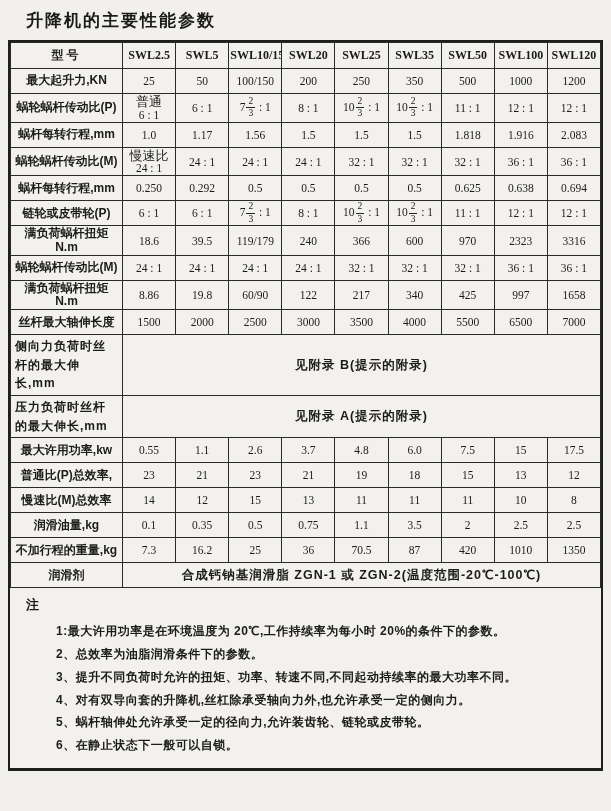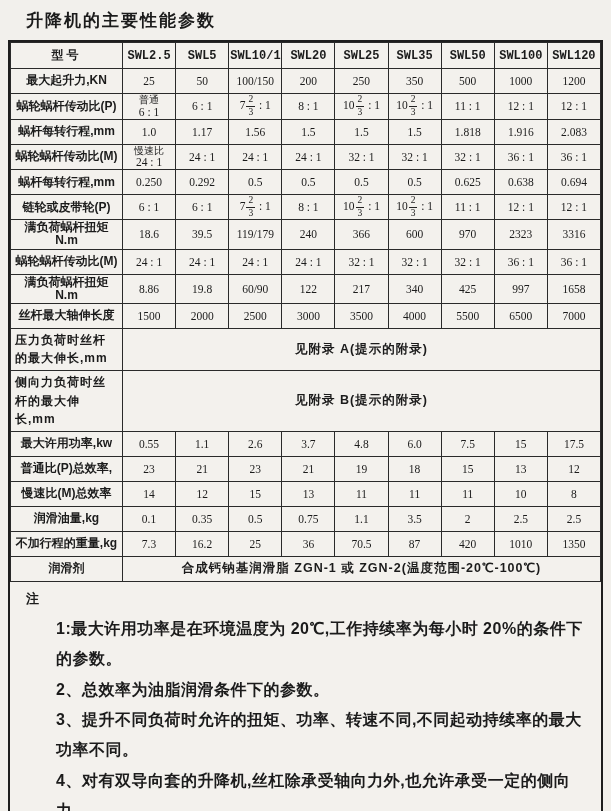--- a/index.html
+++ b/index.html
@@ -22,46 +22,46 @@
     background:#f3f1ed;
   }
   table{width:100%;border-collapse:collapse;table-layout:fixed;}
   th,td{
     border:1px solid #2a2a2a;
     text-align:center;vertical-align:middle;
     padding:1px 1px;overflow:hidden;
   }
   th{
     height:23px;font-size:12px;font-weight:bold;
-    font-family:Liberation Mono, monospace;
+    font-family:Liberation Serif, serif;
   }
   th.model-label{font-family:"Liberation Sans", sans-serif;letter-spacing:3px;}
   td.label{font-size:12px;font-weight:bold;height:22px;line-height:1.1;}
   td.val{
     font-size:11.5px;height:22px;
     font-family:"Liberation Serif", serif;
   }
   tr.tall td{height:34px;}
   tr.tall td.label{text-align:left;padding:2px 4px;line-height:1.55;letter-spacing:1px;}
   td.span-cell{font-size:12.5px;font-weight:bold;letter-spacing:1px;}
   .stack{display:inline-block;line-height:1.05;}
-  .stack .small{display:block;font-size:10px;font-family:"Liberation Sans", sans-serif;}
+  .stack .small{display:block;font-size:13px;font-family:"Liberation Sans", sans-serif;}
   .frac{
     display:inline-block;vertical-align:-0.55em;line-height:1;
     font-size:9.5px;text-align:center;margin:0 1px;
   }
   .frac .num{display:block;border-bottom:1px solid #222;padding:0 2px 1px;}
   .frac .den{display:block;padding-top:1px;}
   .notes{
     box-sizing:border-box;min-height:180px;
     padding:8px 12px 6px 16px;
   }
   .notes-heading{font-size:13px;font-weight:bold;margin:0 0 6px 0;}
   .note-line{
-    font-size:16px;font-weight:bold;line-height:1.9;
+    font-size:12px;font-weight:bold;line-height:1.9;
     margin-left:30px;letter-spacing:0.5px;
   }
 </style>
 </head>
 <body>
 
 <div class="page">
   <h1 class="title">升降机的主要性能参数</h1>
 
   <div class="frame">
@@ -207,26 +207,26 @@
             <td class="val">2000</td>
             <td class="val">2500</td>
             <td class="val">3000</td>
             <td class="val">3500</td>
             <td class="val">4000</td>
             <td class="val">5500</td>
             <td class="val">6500</td>
             <td class="val">7000</td>
           </tr>
           <tr class="tall">
+            <td class="label">侧向力负荷时丝杆的最大伸长,mm</td>
+            <td colspan="9" class="span-cell">见附录 B(提示的附录)</td>
+          </tr>
+          <tr class="tall">
             <td class="label">压力负荷时丝杆的最大伸长,mm</td>
             <td colspan="9" class="span-cell">见附录 A(提示的附录)</td>
-          </tr>
-          <tr class="tall">
-            <td class="label">侧向力负荷时丝杆的最大伸长,mm</td>
-            <td colspan="9" class="span-cell">见附录 B(提示的附录)</td>
           </tr>
           <tr>
             <td class="label">最大许用功率,kw</td>
             <td class="val">0.55</td>
             <td class="val">1.1</td>
             <td class="val">2.6</td>
             <td class="val">3.7</td>
             <td class="val">4.8</td>
             <td class="val">6.0</td>
             <td class="val">7.5</td>

